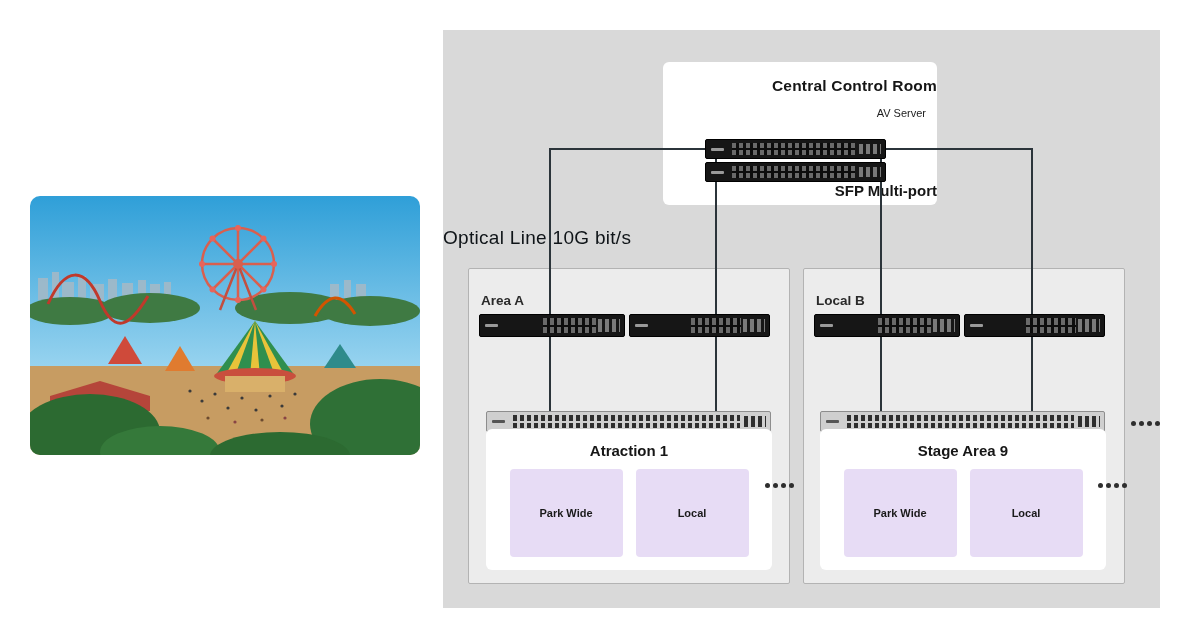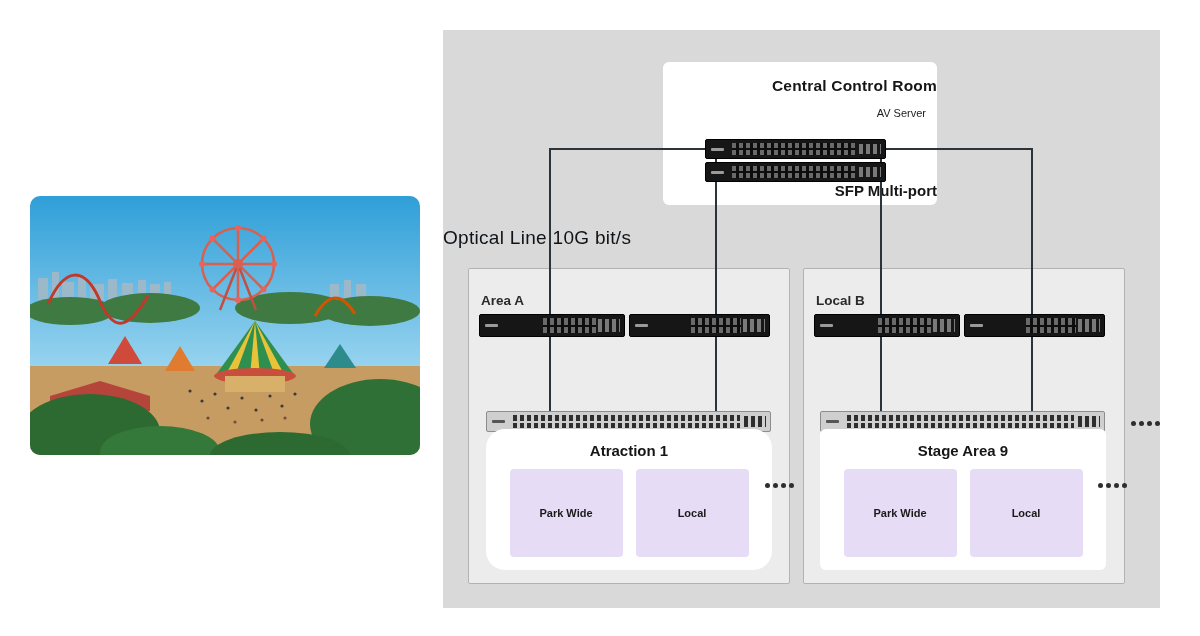--- a/index.html
+++ b/index.html
@@ -65,21 +65,21 @@
   .sw .uplink{position:absolute;right:4px;top:4px;bottom:4px;width:22px;
     background-image:repeating-linear-gradient(90deg,#7a7a7a 0 4px,#161616 4px 7px);}
   .sw-gray .uplink{background-image:repeating-linear-gradient(90deg,#2e2e2e 0 4px,transparent 4px 7px);}
   .sw-small .ports{left:44%;right:28px;}
 
   
   .unit-box{
     position:absolute;top:429px;width:286px;height:141px;background:#fff;
     border-radius:6px;z-index:4;box-sizing:border-box;
   }
-  .unit-a{left:486px;border-radius:19px;}
+  .unit-a{left:486px;}
   .unit-b{left:820px;}
   .unit-title{margin:13px 0 0 0;text-align:center;font-size:15px;font-weight:700;}
   .zones{display:flex;justify-content:center;gap:13px;margin-top:10px;}
   .zone{
     width:113px;height:88px;background:#e7dcf5;border-radius:4px;
     display:flex;align-items:center;justify-content:center;
     font-size:11px;font-weight:700;color:#1a1a1a;
   }
 
   

